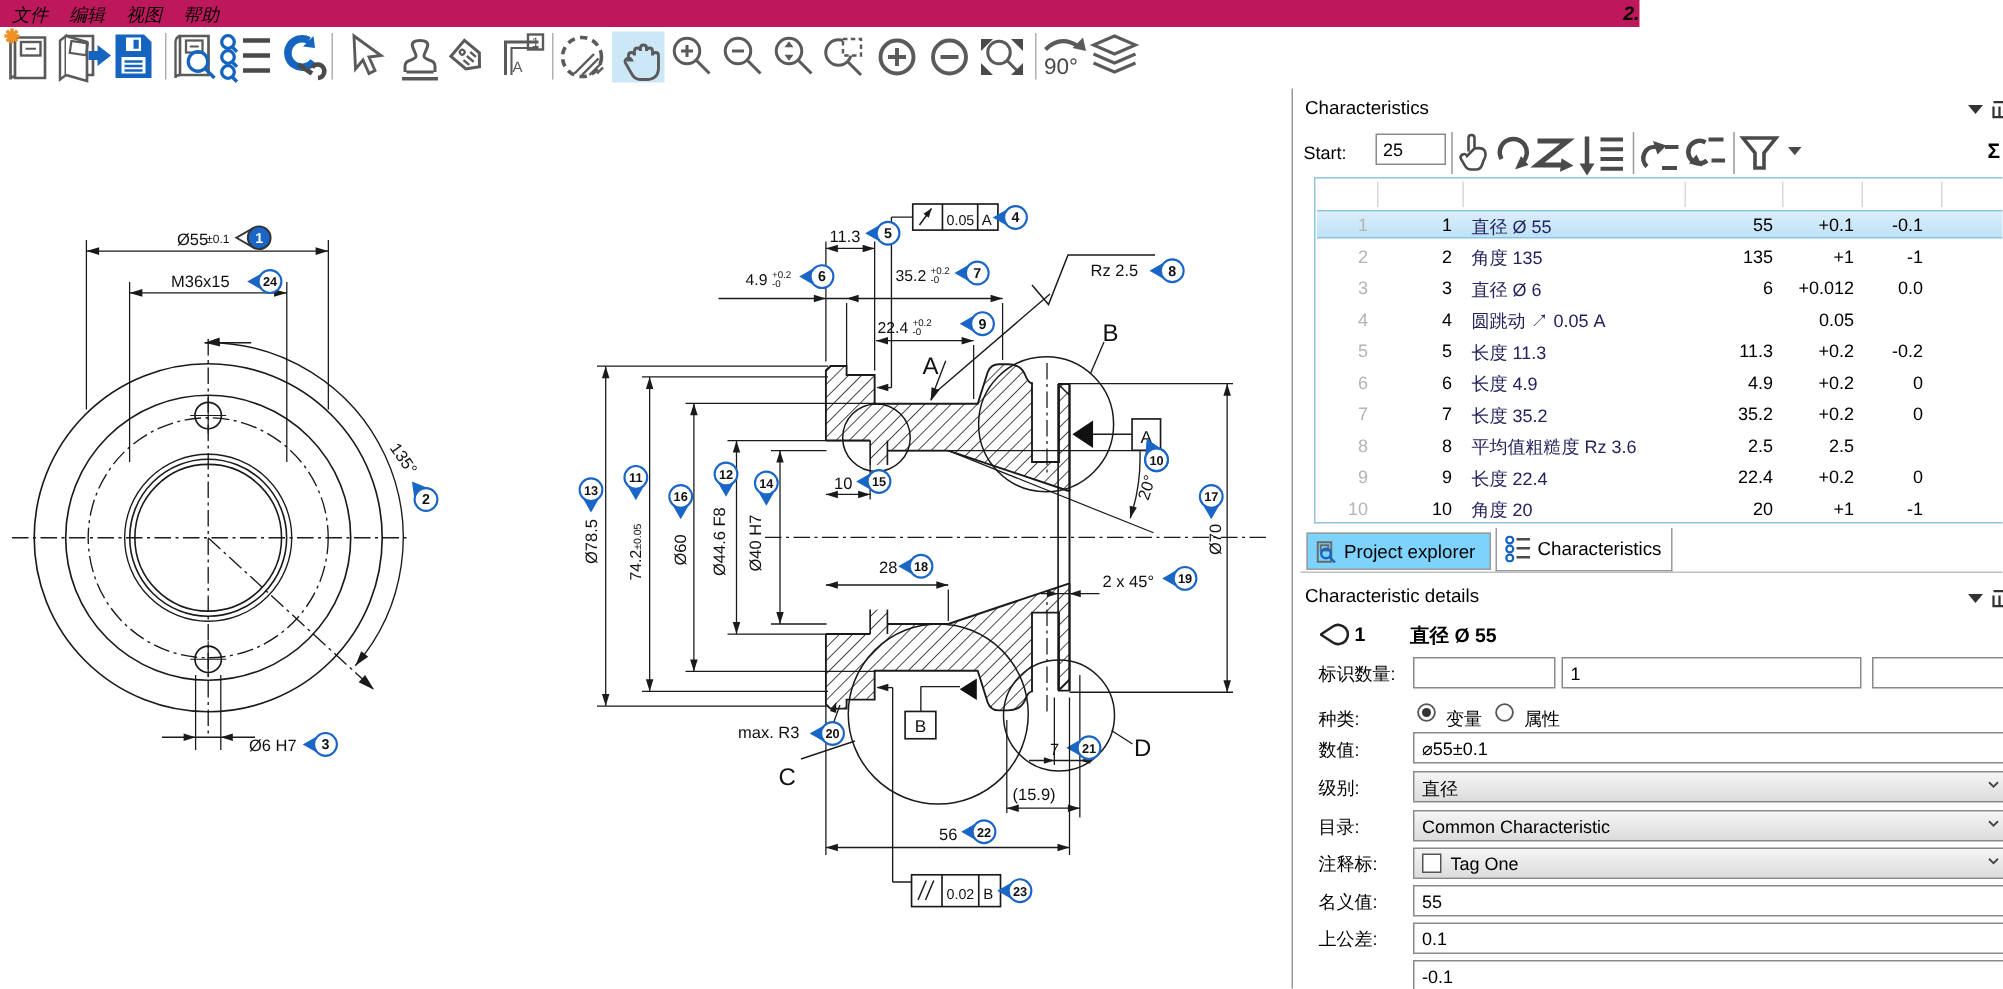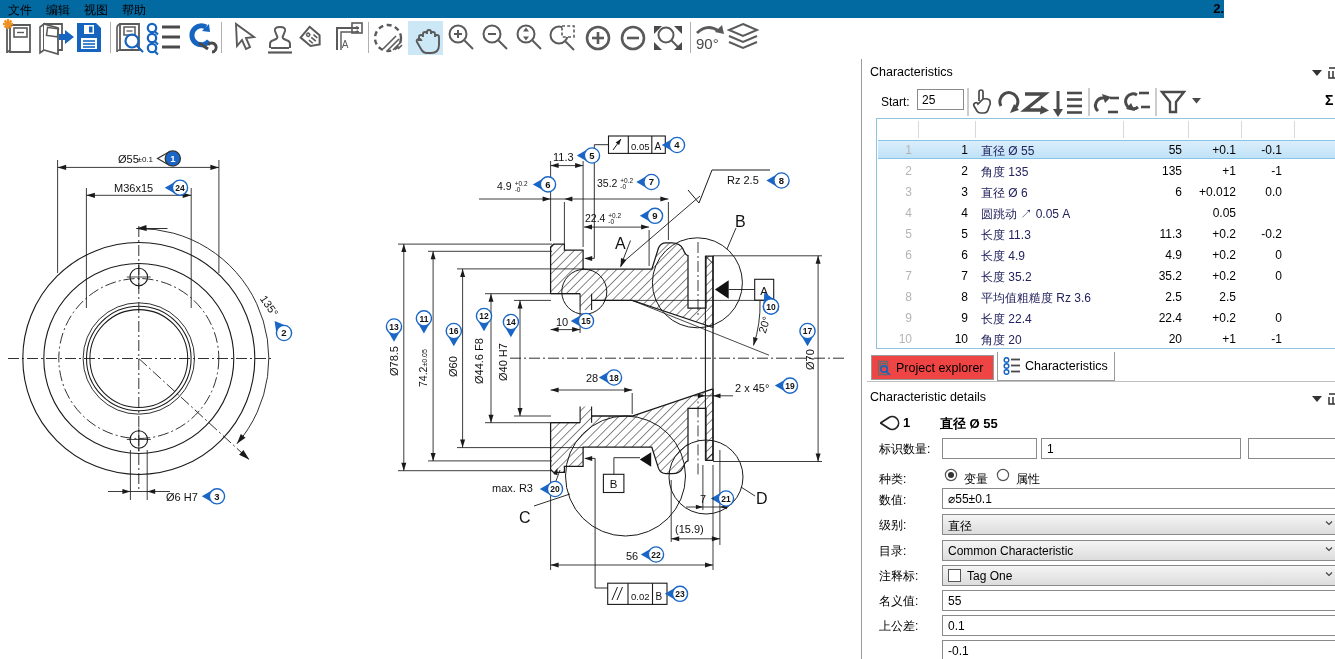--- a/index.html
+++ b/index.html
@@ -1,21 +1,21 @@
 <!DOCTYPE html>
 <html><head>
 <meta charset="utf-8">
 <style>
 * { margin:0; padding:0; box-sizing:border-box; }
 html,body { width:1335px; height:659px; overflow:hidden; background:#fff;
   font-family:"Liberation Sans", sans-serif; }
 #app { position:relative; width:1335px; height:659px; transform:translateZ(0); }
 
-#menubar { position:absolute; left:0; top:0; width:1224px; height:18px; background:#0369a1;
-  font-size:12px; color:#000; }
+#menubar { position:absolute; left:0; top:0; width:1093px; height:18px; background:#be185d;
+  font-size:12px; color:#000;font-style:italic; }
 #menubar span.m { position:absolute; top:2px; }
 #ver { position:absolute; top:1px; right:0px; font-weight:bold; font-size:13px; color:#000; }
 
 #toolbar { position:absolute; left:0; top:18px; width:1335px; height:41px; background:#fff; }
 .tsep { position:absolute; top:4px; width:1px; height:31px; background:#b0b0b0; }
 #handbg { position:absolute; left:408px; top:3px; width:35px; height:34px; background:#cce8f7; }
 
 #tabstrip { position:absolute; left:0; top:59px; width:862px; height:22px; background:#fff; }
 #tab1 { position:absolute; left:0px; top:1px; width:305px; height:21px; background:#fff;
   border:1px solid #888; border-bottom:none; font-size:12.5px; color:#000; }
@@ -489,21 +489,21 @@
 </g>
 </svg>
   </div>
   <div id="vsplit"></div>
   <div id="rp">
     <div class="ptitle" style="top:6px">Characteristics</div>
     <svg width="30" height="14" viewBox="0 0 30 14" style="position:absolute;left:442px;top:7px">
         <path d="M3 4 l5 6 5-6 z" fill="#333"></path>
         <path d="M20 2 h9 M20 5 v7 h9 M24 5 v7" stroke="#333" stroke-width="1.5" fill="none"></path>
       </svg>
-    <div style="position:absolute;left:14px;top:36px;font-size:12px">Start:</div>
+    <div style="position:absolute;left:2px;top:36px;font-size:12px">Start:</div>
     <div style="position:absolute;left:50px;top:30px;width:47px;height:21px;border:1px solid #8a8a8a;background:#fff;font-size:12px;padding:3px 0 0 4px">25</div>
     <div style="position:absolute;left:458px;top:33px;font-weight:bold;font-size:14px">Σ</div>
     <svg width="310" height="34" viewBox="0 0 310 34" style="position:absolute;left:98px;top:26px">
       <g fill="none" stroke="#4a4a4a" stroke-width="2.2">
         <line x1="3" y1="3" x2="3" y2="31" stroke-width="1" stroke="#9a9a9a"></line>
 
         <path d="M14 16 v-9 q0 -2 2 -2 t2 2 v7 m0 0 q6 -1 7 2 t-1 6 l-1 3 q-1 3 -4 3 h-3 q-3 0 -4 -2 l-3 -5 q-1 -2 1 -3 t3 1 z" stroke-width="1.7"></path>
 
         <path d="M36 21 a9 9 0 1 1 13 3" stroke-width="3"></path>
         <path d="M45 28 l9 -3 -5 -6 z" fill="#4a4a4a" stroke="none"></path>
@@ -623,21 +623,21 @@
       <div class="trow" style="top:210px">
           <span class="c0">10</span>
           <span class="c1">10</span>
           <span class="ct">角度 20</span>
           <span class="cn">20</span>
           <span class="cu">+1</span>
           <span class="cl">-1</span>
         </div>
     </div>
 
-    <div style="position:absolute;left:4px;top:296px;width:123px;height:25px;background:#ef4444;border:1px solid #9a9a9a;">
+    <div style="position:absolute;left:4px;top:296px;width:123px;height:25px;background:#7dd3fc;border:1px solid #9a9a9a;">
       <svg width="16" height="16" viewBox="0 0 16 16" style="position:absolute;left:4px;top:4px">
           <g fill="none" stroke="#6a6a6a" stroke-width="1.3">
             <path d="M2.5 1.5 h9 v13 h-9 z"></path>
             <rect x="4.5" y="3.5" width="5" height="3.5"></rect>
           </g>
           <g fill="none" stroke="#1565c0" stroke-width="1.6">
             <circle cx="8" cy="9" r="3.2"></circle>
             <line x1="10.4" y1="11.4" x2="14" y2="15"></line>
           </g>
         </svg>

